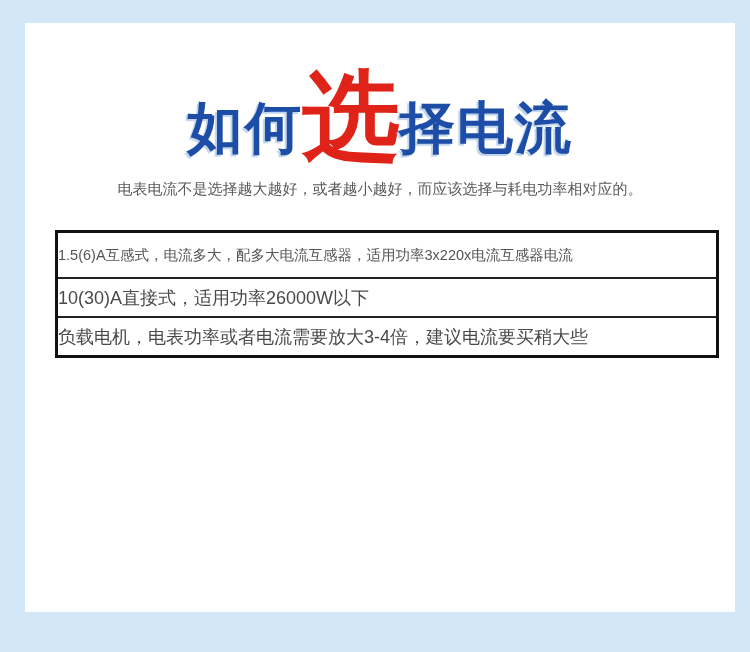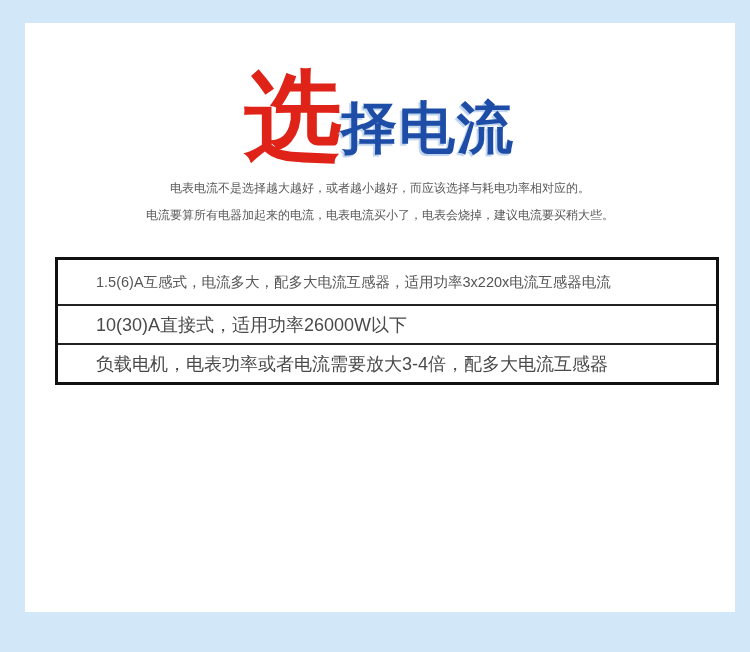--- a/index.html
+++ b/index.html
@@ -41,72 +41,71 @@
     color: #e02318;
     font-size: 98px;
     font-weight: 900;
     margin: 0 -1px;
     padding-bottom: 0;
   }
   
   .intro {
     margin-top: 10px;
     text-align: center;
-    font-size: 12px;
+    font-size: 15px;
     line-height: 27px;
     color: #595959;
   }
   
   .spec-table {
     margin-left: 30px;
     margin-top: 28px;
     width: 664px;
     box-sizing: border-box;
     border: 3px solid #111111;
     background: #ffffff;
   }
   .row {
     box-sizing: border-box;
     height: 39px;
     display: flex;
     align-items: center;
-    padding-left: 38px;
     font-size: 18px;
     color: #4a4a4a;
     border-top: 2px solid #222222;
   }
   .row:first-child { border-top: none; }
   .row.small {
     height: 44px;
     font-size: 14.5px;
     color: #555555;
   }
 </style>
 </head>
 <body>
 
 <div class="stage">
   <div class="card">
 
     <div class="title">
+      <span class="t-blue">如何</span>
       <span class="t-red">选</span>
       <span class="t-blue">择电流</span>
     </div>
 
     <div class="intro">
       <div>电表电流不是选择越大越好，或者越小越好，而应该选择与耗电功率相对应的。</div>
-      <div>电流要算所有电器加起来的电流，电表电流买小了，电表会烧掉，建议电流要买稍大些。</div>
     </div>
 
     <div class="spec-table">
       <div class="row small">
         <span>1.5(6)A互感式，电流多大，配多大电流互感器，适用功率3x220x电流互感器电流</span>
       </div>
       <div class="row">
         <span>10(30)A直接式，适用功率26000W以下</span>
       </div>
       <div class="row">
-        <span>负载电机，电表功率或者电流需要放大3-4倍，配多大电流互感器</span>
+        <span>负载电机，电表功率或者电流需要放大3-4倍，建议电流要买稍大些</span>
       </div>
     </div>
 
   </div>
 </div>
 
 </body></html>

